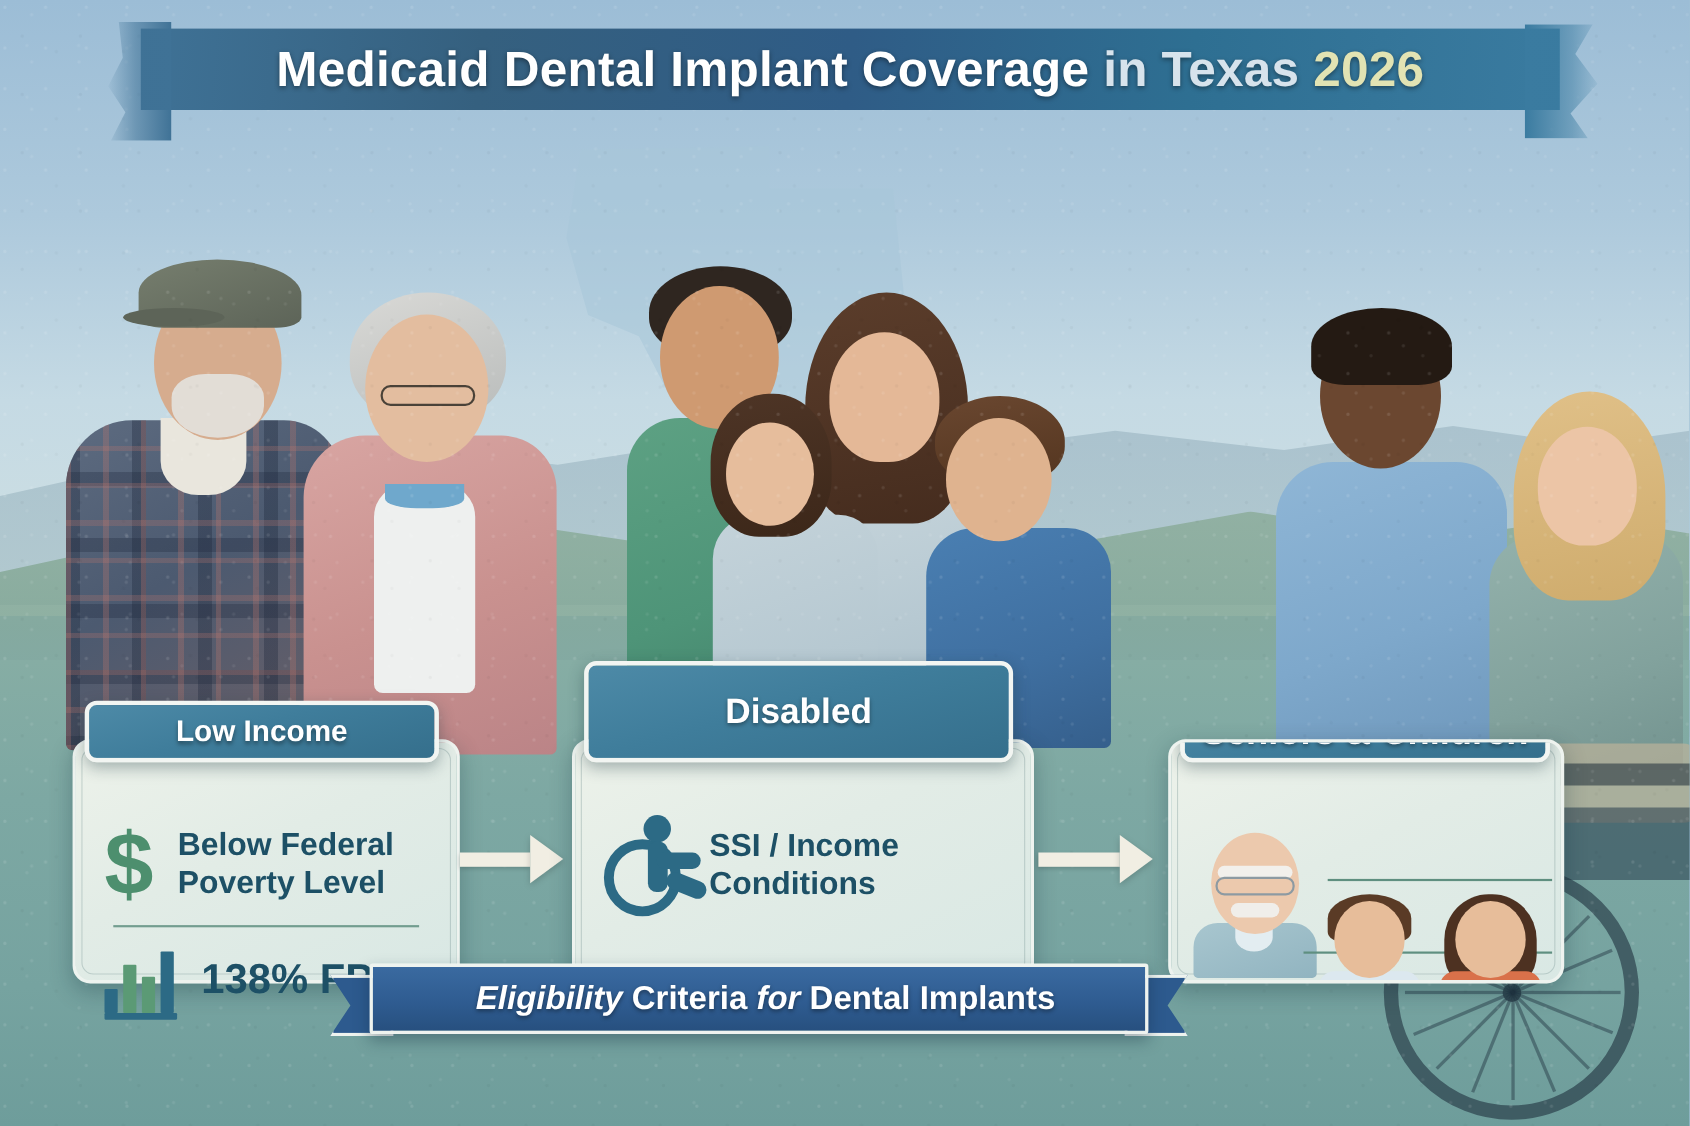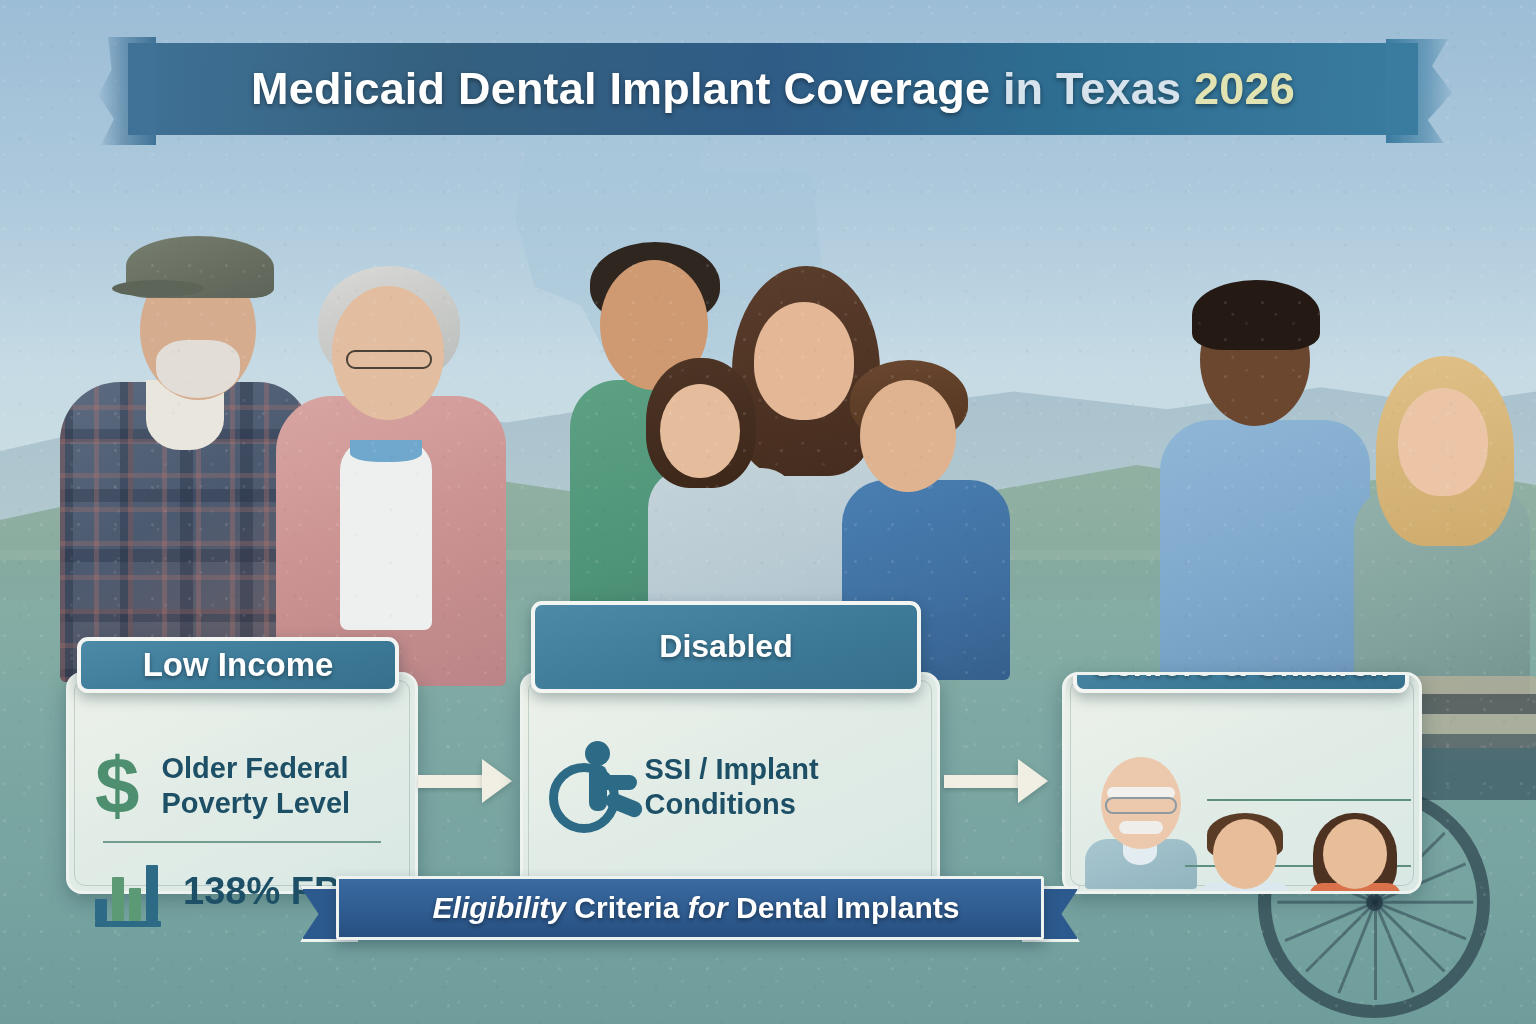--- a/index.html
+++ b/index.html
@@ -128,21 +128,21 @@
     position:absolute; left:74px; top:44px; width:216px; height:66px;
     background:rgba(38,60,76,.55); border-radius:8px;
   }
   .wc-legs { position:absolute; left:110px; top:-14px; width:180px; height:72px;
     background:rgba(186,178,154,.72); border-radius:18px; }
   .wc-arm { position:absolute; left:96px; top:4px; width:196px; height:20px;
     background:rgba(30,44,56,.55); border-radius:10px; }
 
   
   #title-banner {
-    position:absolute; left:128px; top:43px; width:1290px; height:92px;
+    position:absolute; left:128px; top:26px; width:1290px; height:74px;
     background:linear-gradient(95deg,#3f7296 0%,#35607f 24%,#2f5c86 50%,#2e6f92 74%,#3a7ba0 100%);
     display:flex; align-items:center; justify-content:center;
   }
   #title-banner:before {
     content:""; position:absolute; left:-32px; top:-6px; width:60px; height:108px;
     background:linear-gradient(90deg,rgba(63,114,150,0) 0%,rgba(63,114,150,.55) 45%,#3f7296 100%);
     clip-path:polygon(20% 0,100% 0,100% 100%,8% 100%,30% 76%,4% 54%,26% 30%);
   }
   #title-banner:after {
     content:""; position:absolute; right:-40px; top:-4px; width:72px; height:104px;
@@ -180,21 +180,21 @@
   }
   .card-body { position:absolute; left:0; right:0; top:0; bottom:0; padding:76px 26px 22px; }
   .row { display:flex; align-items:center; gap:22px; }
   .card-text {
     color:#1d5066; font-weight:bold; font-size:29px; line-height:1.2;
   }
   .divider { height:2px; background:#5f8f80; margin:20px 8px; opacity:.85; }
 
   
   #card-low-income { left:66px; top:672px; width:352px; height:222px; }
-  #card-low-income .card-head { width:322px; height:56px; font-size:33px; }
+  #card-low-income .card-head { width:322px; height:56px; font-size:27px; }
   .dollar-icon { font-size:80px; color:#4d8f6e; font-weight:bold; line-height:.8; width:66px; text-align:center; }
   .bars { width:66px; height:58px; display:flex; align-items:flex-end; gap:5px; position:relative; }
   .bars i { display:block; width:12px; border-radius:1px; }
   .bars:after { content:""; position:absolute; left:0; bottom:-6px; width:66px; height:6px; background:#2c6a85; border-radius:1px; }
   .fpl { font-size:38px; color:#1d5066; font-weight:bold; }
 
   
   #card-disabled { left:520px; top:672px; width:420px; height:222px; }
   #card-disabled .card-head { width:390px; height:92px; font-size:32px; top:-74px; flex-direction:column; }
   #card-disabled .card-body { padding-top:66px; }
@@ -341,21 +341,21 @@
 
 <div id="title-banner">
   <div id="title-text"><span>Medicaid Dental Implant Coverage</span><span class="dim"> in </span><span class="dim">Texas</span> <span class="year">2026</span></div>
 </div>
 
 <div class="card" id="card-low-income">
   <div class="card-head">Low Income</div>
   <div class="card-body">
     <div class="row">
       <div class="dollar-icon">$</div>
-      <div class="card-text">Older Federal Poverty Level</div>
+      <div class="card-text">Below Federal Poverty Level</div>
     </div>
     <div class="divider"></div>
     <div class="row">
       <div class="bars">
         <i style="height:22px;background:#2c6a85"></i>
         <i style="height:44px;background:#5b9a75"></i>
         <i style="height:33px;background:#5b9a75"></i>
         <i style="height:56px;background:#2c6a85"></i>
       </div>
       <div class="fpl">138% FPL</div>
@@ -374,21 +374,21 @@
   </div>
   <div class="card-body">
     <div class="row">
       <div class="wc-icon">
         <div class="ring"></div>
           <div class="hd"></div>
           <div class="bd"></div>
         <div class="arm"></div>
           <div class="leg"></div>
       </div>
-      <div class="card-text">SSI / Implant Conditions</div>
+      <div class="card-text">SSI / Income Conditions</div>
     </div>
   </div>
 </div>
 
 <div class="arrow" id="arrow-2">
   <div class="shaft"></div>
   <div class="tip"></div>
 </div>
 
 <div class="card" id="card-seniors">

